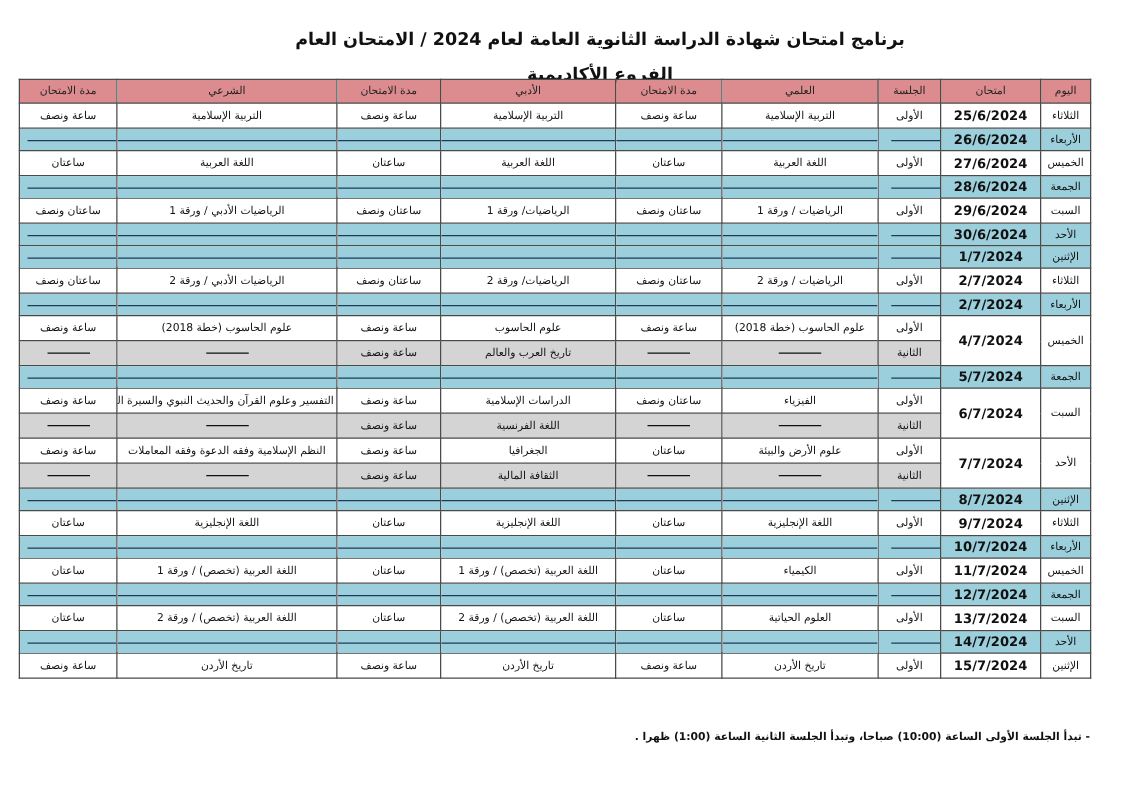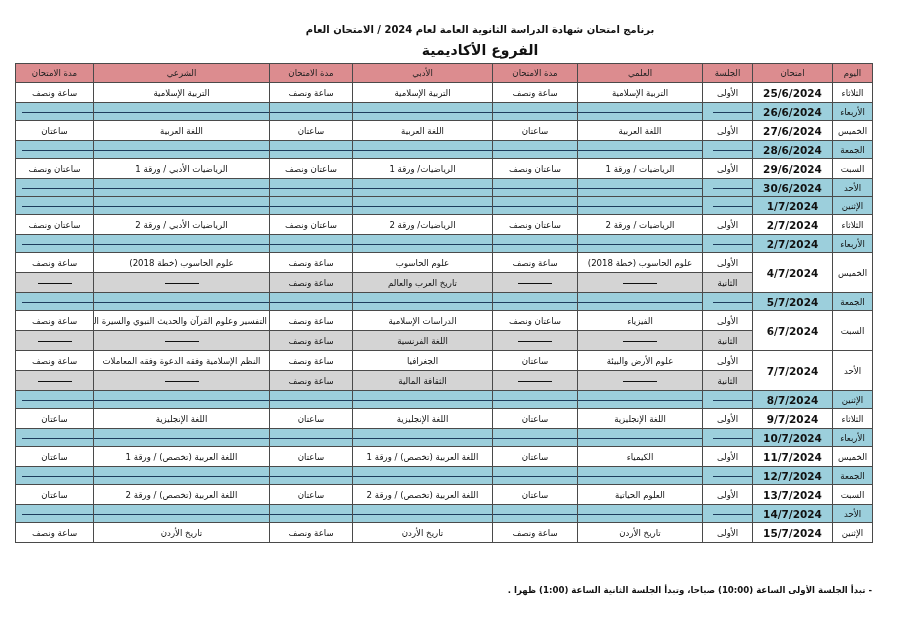--- a/index.html
+++ b/index.html
@@ -1,21 +1,21 @@
 <!DOCTYPE html>
 <html><head>
 <meta charset="utf-8">
 <style>
   html, body { margin: 0; padding: 0; background: #ffffff; }
   body { width: 900px; height: 637px; position: relative; overflow: hidden;
          font-family: "DejaVu Sans", "Liberation Sans", sans-serif; color: #111; }
   .title { position: absolute; left: 0; right: 0; text-align: center; direction: rtl;
            font-weight: bold; color: #111; }
-  .title1 { top: 24px; font-size: 10px; padding-left: 60px; }
-  .title2 { top: 42px; font-size: 14px; padding-left: 60px; }
+  .title1 { top: 24px; font-size: 14px; padding-left: 60px; }
+  .title2 { top: 52px; font-size: 14px; padding-left: 60px; }
   table.sched { position: absolute; left: 15px; top: 63px; width: 857px;
                 border-collapse: collapse; direction: rtl; table-layout: fixed; }
   table.sched td, table.sched th { border: 1px solid #4a4a4a; text-align: center;
                 vertical-align: middle; font-size: 8.6px; padding: 0 2px; height: 18px;
                 line-height: 10px; overflow: hidden; white-space: nowrap; }
   table.sched th { background: #dc8c8f; font-weight: normal; height: 18px; color: #222; }
   tr.exam td { background: #ffffff; height: 19px; }
   tr.sess2 td.c { background: #d4d4d4; }
   tr.sess2 td.sess { background: #d4d4d4; text-align: center; }
   td.date { font-weight: bold; font-size: 10.5px !important; }

